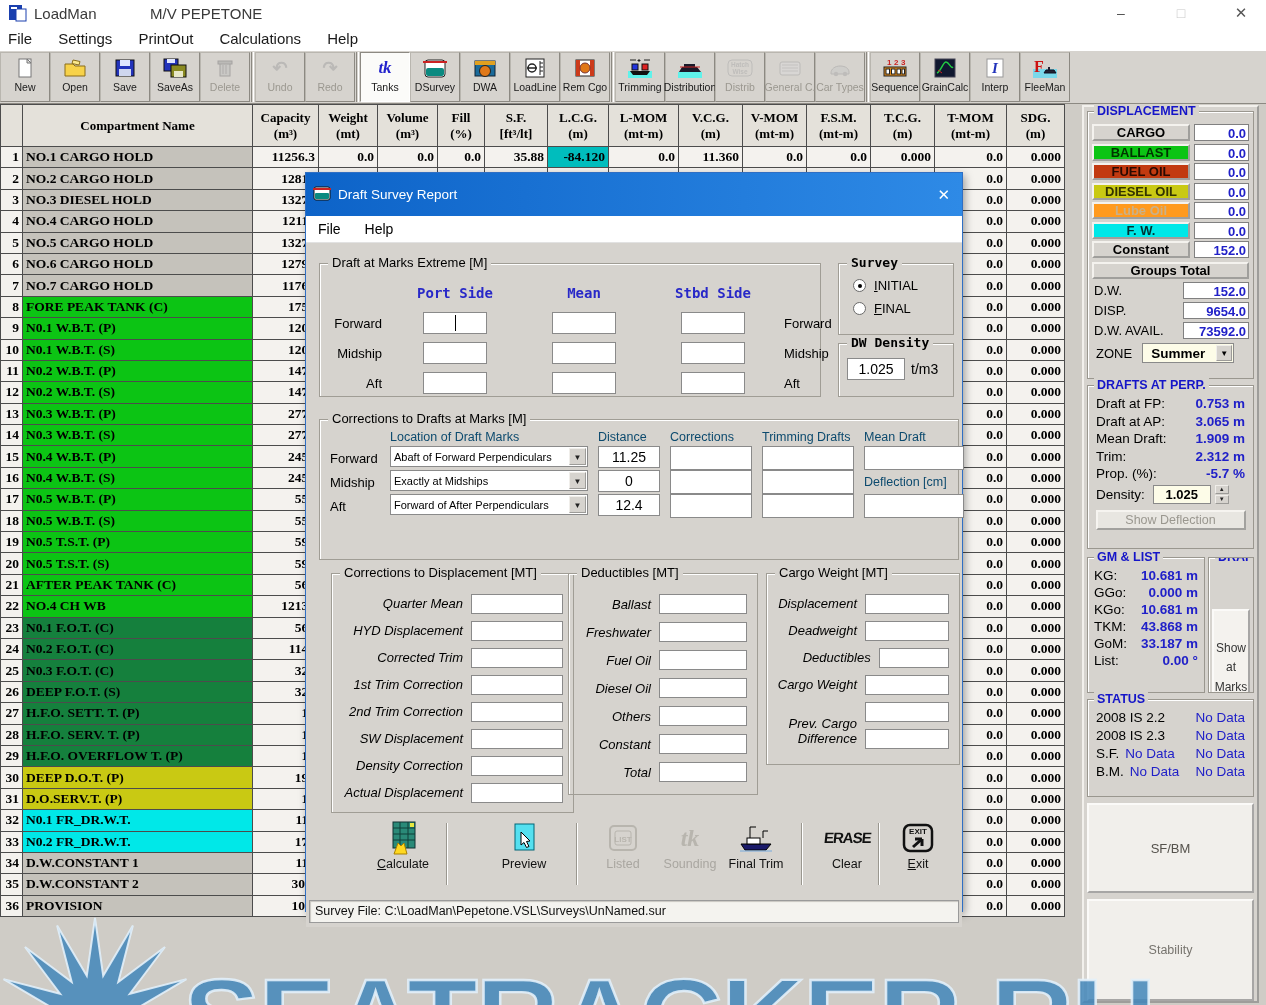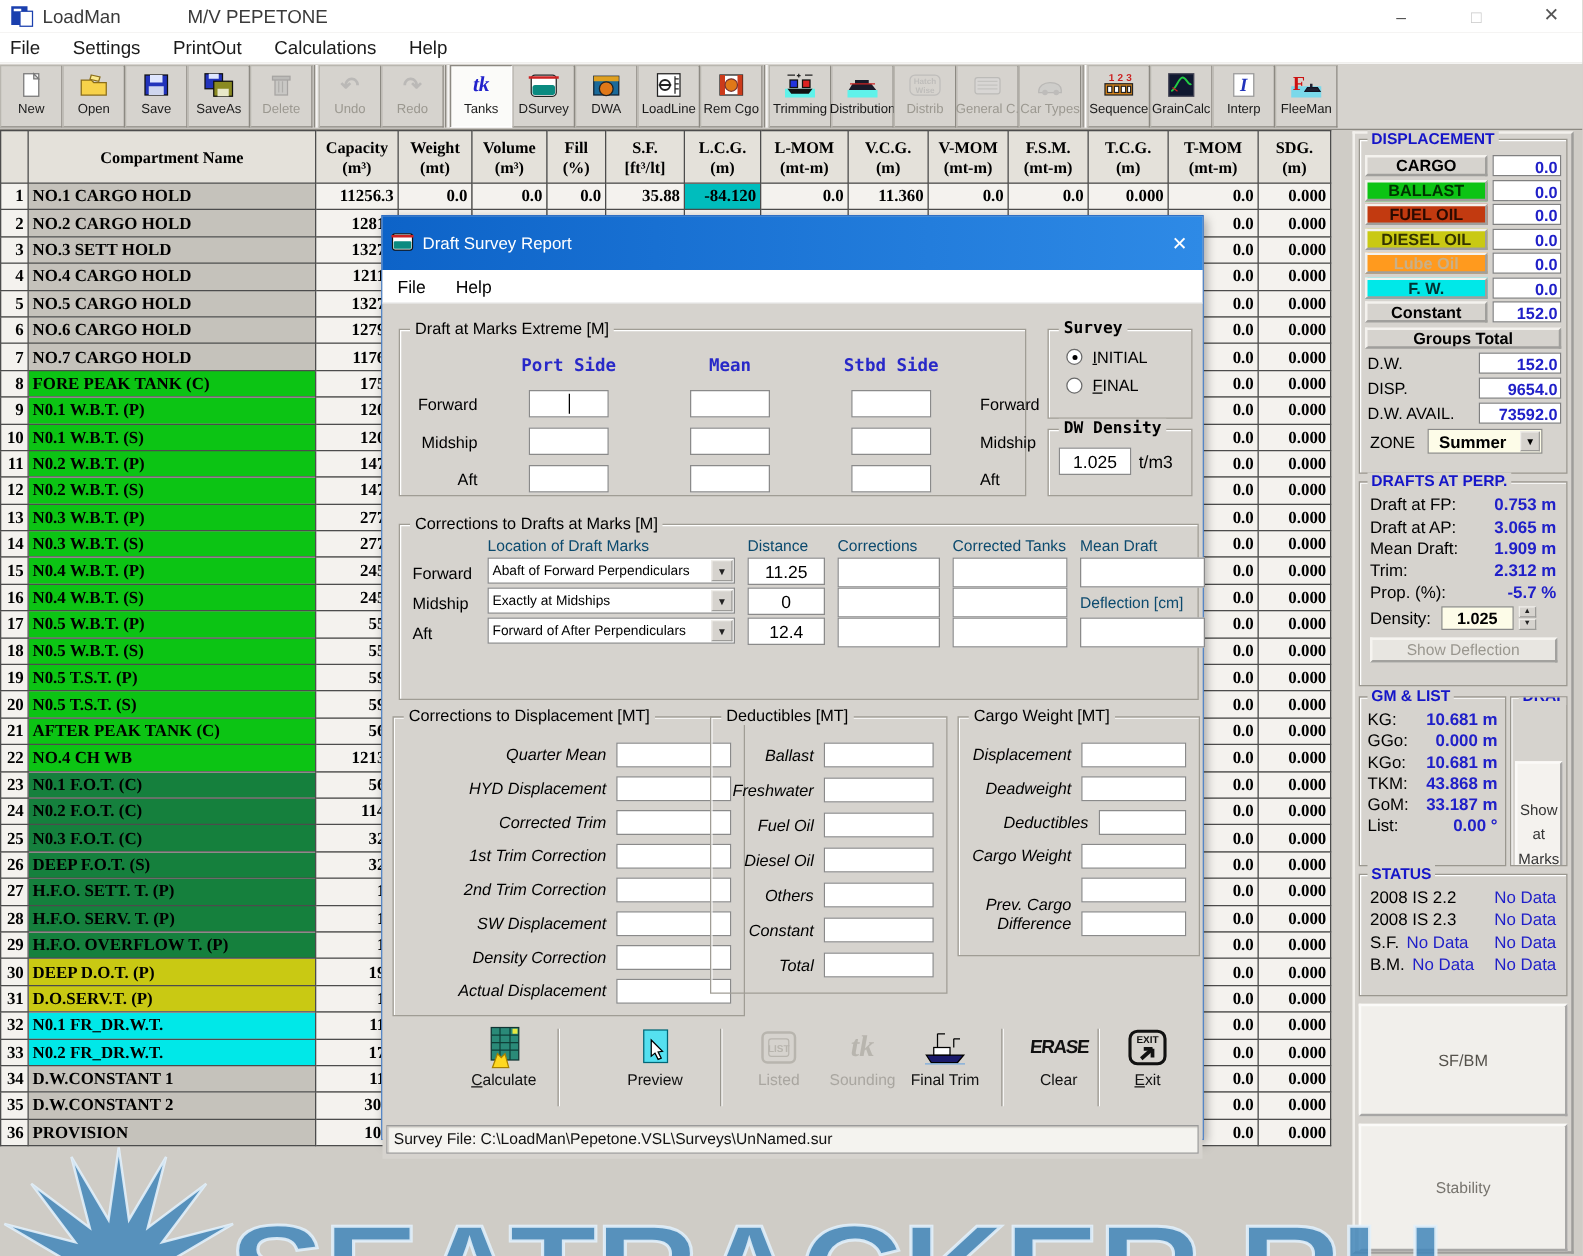--- a/index.html
+++ b/index.html
@@ -462,21 +462,21 @@
             <td class="val"></td>
             <td class="val"></td>
             <td class="val"></td>
             <td class="val"></td>
             <td class="val"></td>
             <td class="val">0.0</td>
             <td class="val">0.000</td>
           </tr>
           <tr>
             <td class="num">3</td>
-            <td class="name g-hold">NO.3 SETT HOLD</td>
+            <td class="name g-hold">NO.3 DIESEL HOLD</td>
             <td class="val">13270</td>
             <td class="val"></td>
             <td class="val"></td>
             <td class="val"></td>
             <td class="val"></td>
             <td class="val"></td>
             <td class="val"></td>
             <td class="val"></td>
             <td class="val"></td>
             <td class="val"></td>
@@ -1284,21 +1284,21 @@
           </div>
         </div>
 
         <div class="grp" style="left:13px; top:176px; width:640px; height:141px;">
           <div class="gtitle">Corrections to Drafts at Marks [M]</div>
           <div id="corr-grid">
               <div class="hd"></div>
               <div class="bluehead hd">Location of Draft Marks</div>
               <div class="bluehead hd">Distance</div>
               <div class="bluehead hd">Corrections</div>
-              <div class="bluehead hd" style="width: 92px;">Corrected Tanks</div>
+              <div class="bluehead hd" style="width: 92px;">Trimming Drafts</div>
               <div class="bluehead hd">Mean Draft</div>
               <div class="rowlab">Forward</div>
               <div class="cell-in">
                 <div class="combo">
                   <span class="ctext">Abaft of Forward Perpendiculars</span>
                   <span class="carr">▼</span>
                 </div>
               </div>
               <div class="cell-in">
                 <div class="dinput dist">11.25</div>
@@ -1346,21 +1346,21 @@
               </div>
               <div class="cell-in">
                 <div class="dinput" style="height: 24px;"></div>
               </div>
               <div class="cell-in">
                 <div class="dinput" style="height: 24px;"></div>
               </div>
             </div>
         </div>
 
-        <div class="grp" style="left:8px; top:330px; width:282px; height:240px;">
+        <div class="grp" style="left:25px; top:330px; width:243px; height:240px;">
           <div class="gtitle">Corrections to Displacement [MT]</div>
           <div class="fieldrows" id="fr-disp" style="top:16px;">
               <div class="frow" style="height: 27px;">
                 <span class="flab" style="width: 130px;">Quarter Mean</span>
                 <div class="dinput fin" style="width: 92px; margin-right: 10px;"></div>
               </div>
               <div class="frow" style="height: 27px;">
                 <span class="flab" style="width: 130px;">HYD Displacement</span>
                 <div class="dinput fin" style="width: 92px; margin-right: 10px;"></div>
               </div>

